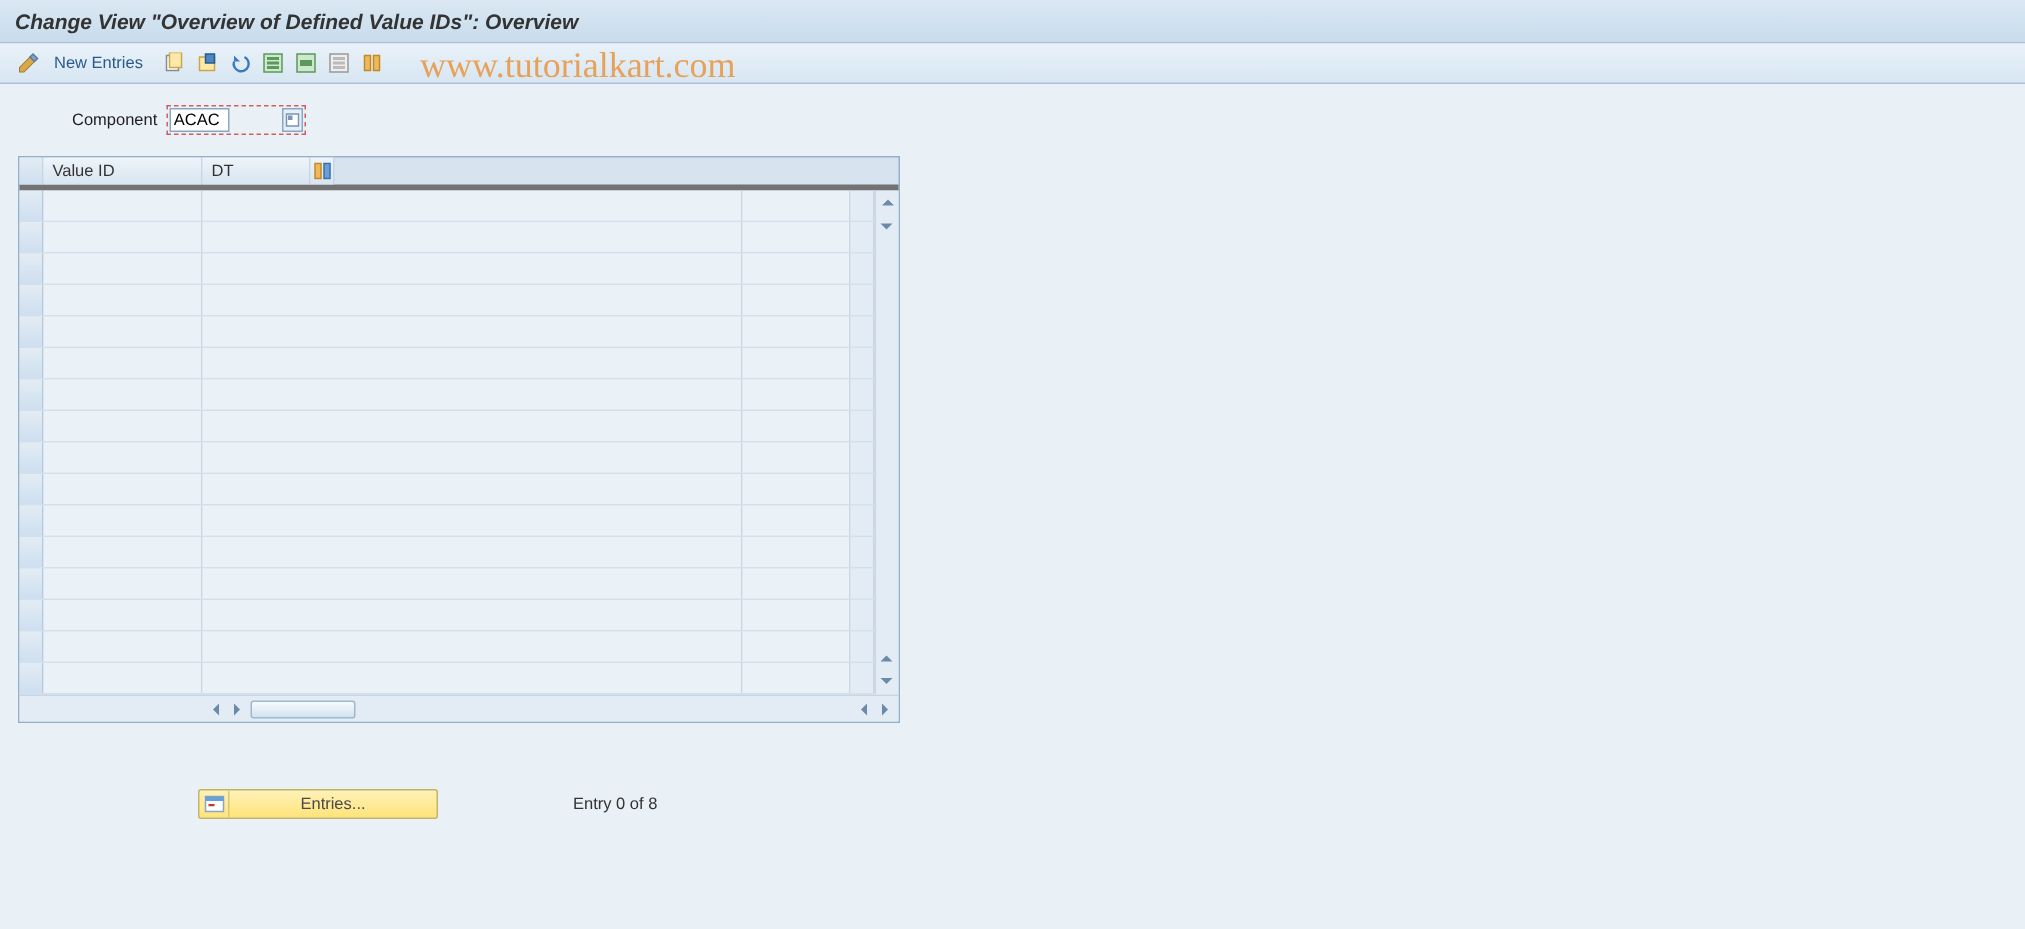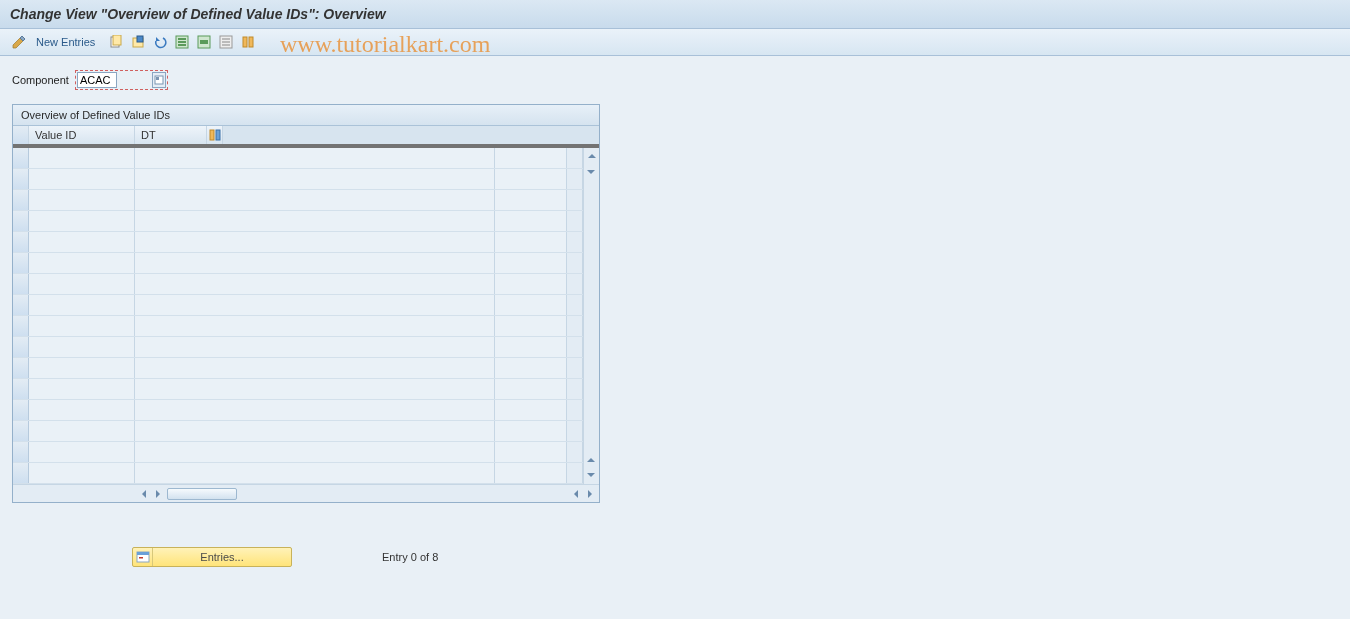--- a/index.html
+++ b/index.html
@@ -51,21 +51,21 @@
       font-size: 24px;
       color: #e89a4a;
       font-family: Georgia, 'Times New Roman', serif;
       pointer-events:none;
       opacity:0.9;
     }
     .content {
       padding: 10px 12px;
     }
     .component-row {
-      display:flex; align-items:center; gap:6px; margin-bottom:14px; margin-top:4px;
+      display:flex; align-items:center; gap:6px; margin-bottom:14px; margin-top:4px;margin-left:36px;
     }
     .component-label { font-size:11px; color:#222; }
     .component-input {
       width:40px; font-size:11px; padding:1px 2px;
       border:1px solid #8aa6c1; background:#fff;
       font-family:inherit;
     }
     .f4-helper {
       width:14px; height:16px; border:1px solid #8aa6c1; background:#e6eef6;
       display:inline-flex; align-items:center; justify-content:center; cursor:pointer;
@@ -215,21 +215,20 @@
       <span class="f4-helper">
         <svg width="10" height="10" viewBox="0 0 10 10">
             <rect x="1" y="1" width="8" height="8" fill="#fff" stroke="#7a96b2"></rect>
             <rect x="2" y="2" width="3" height="3" fill="#7a96b2"></rect>
           </svg>
       </span>
     </span>
   </div>
 
   <div class="table-panel">
-    <div class="table-title">Overview of Defined Value IDs</div>
     <div class="table-wrap">
       <div class="table-head">
         <div class="th col-sel"></div>
         <div class="th col-valueid">Value ID</div>
         <div class="th col-dt">DT</div>
         <div class="th col-config">
           <svg width="12" height="12" viewBox="0 0 12 12">
               <rect x="1" y="1" width="4" height="10" fill="#f0b85a" stroke="#c08a2a"></rect>
               <rect x="7" y="1" width="4" height="10" fill="#6aa0d8" stroke="#3a70a8"></rect>
             </svg>

